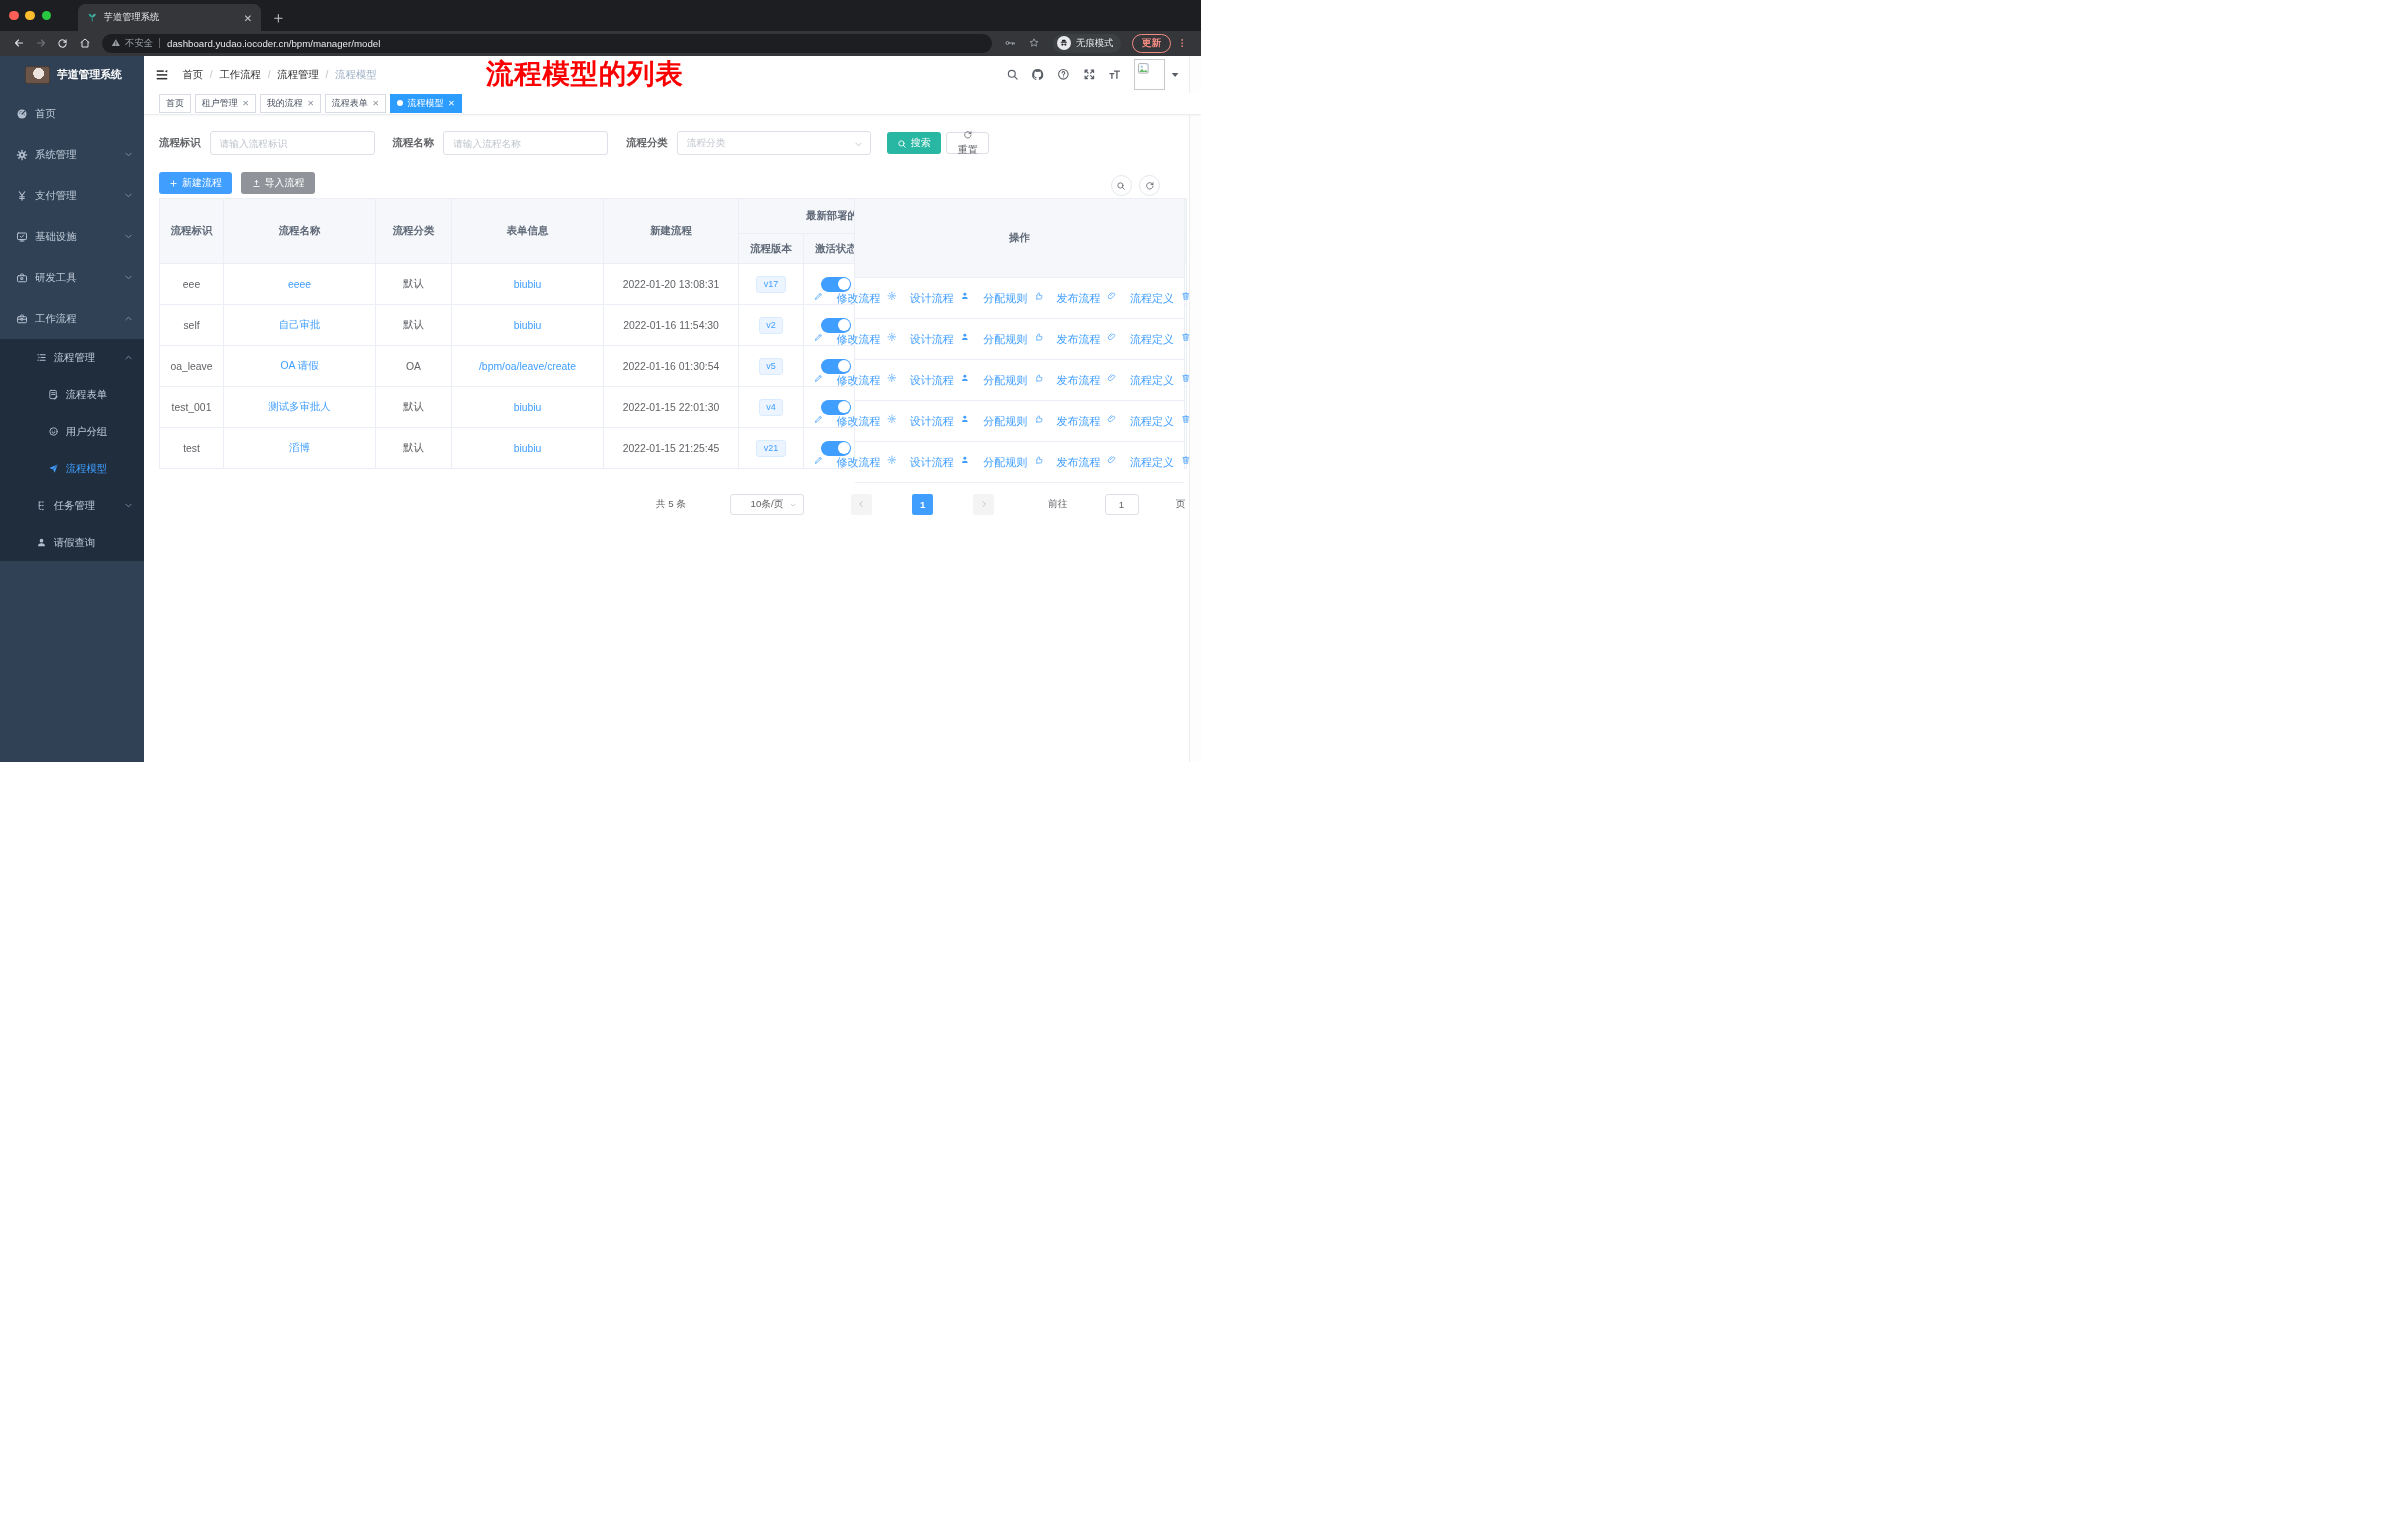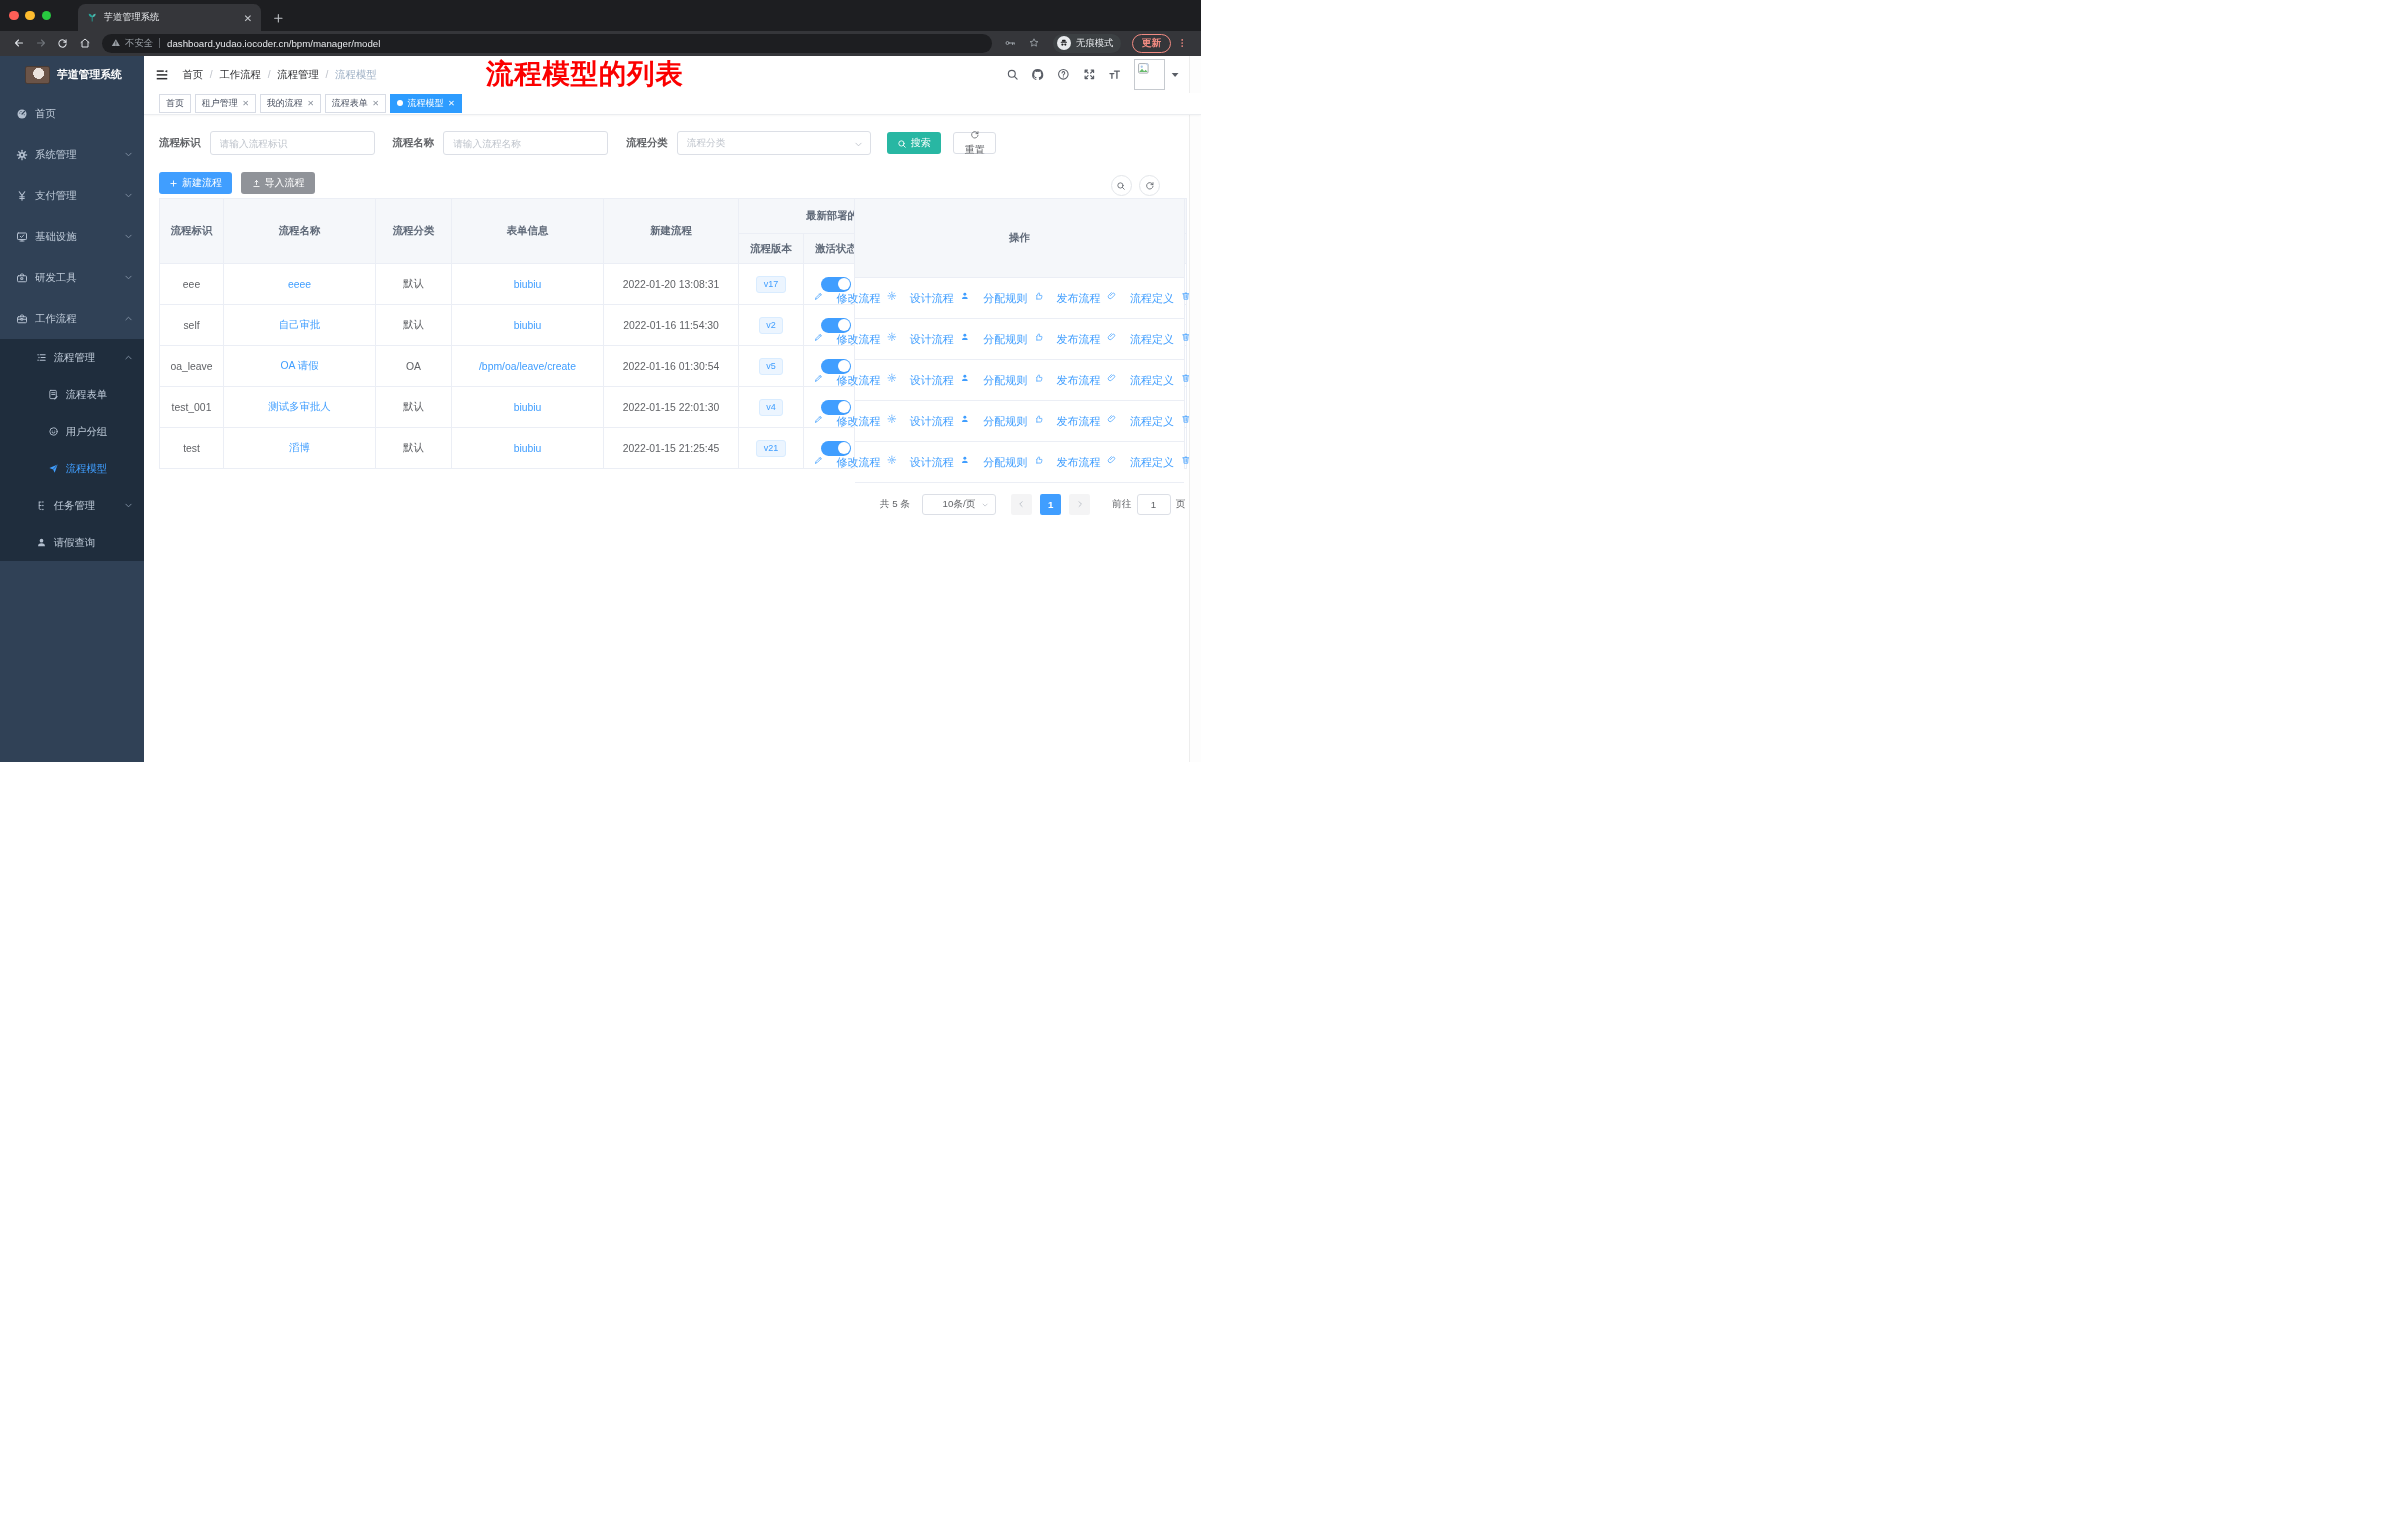--- a/index.html
+++ b/index.html
@@ -76,21 +76,21 @@
 
   
   .content { position:relative; height:647px; background:#fff; }
   .filter-row { display:flex; align-items:center; padding:16.4px 0 0 15px; }
   .f-label { font-weight:700; color:#606266; margin-right:9px; white-space:nowrap; }
   .f-input { width:165px; height:24px; border:0.7px solid #dcdfe6; border-radius:3px; padding:0 9px; font-size:9.7px; color:#606266; outline:none; margin-right:18px; font-family:inherit; }
   .f-input::placeholder { color:#bfc4cc; }
   .f-select { width:194px; height:24px; border:0.7px solid #dcdfe6; border-radius:3px; padding:0 19.4px 0 9px; display:flex; align-items:center; color:#bfc4cc; font-size:9.7px; position:relative; margin-right:16.4px; cursor:pointer; background:#fff; }
   .f-select .sel-caret { position:absolute; right:6.7px; top:7.4px; color:#c0c4cc; }
   .btn { height:22px; border-radius:3px; border:none; display:inline-flex; align-items:center; justify-content:center; gap:3.7px; font-size:10px; padding:0 10.4px; cursor:pointer; font-family:inherit; white-space:nowrap; }
-  .btn-search { background:#28b7a3; color:#fff; margin-right:12px; }
+  .btn-search { background:#28b7a3; color:#fff; margin-right:5px; }
   .btn-reset { background:#fff; color:#606266; border:0.7px solid #dcdfe6;flex-direction:column; }
   .actions-row { display:flex; gap:9px; margin:17px 0 0 15px; }
   .btn-create { background:#409eff; color:#fff; }
   .btn-import { background:#909399; color:#fff; }
   .round-tools { position:absolute; top:60px; right:41px; display:flex; gap:7.4px; }
   .round-btn { width:21px; height:21px; border-radius:50%; border:0.7px solid #e3e6ea; background:#fff; display:flex; align-items:center; justify-content:center; color:#5a5e66; cursor:pointer; }
 
   
   .tbl-wrap { position:relative; width:1027px; margin:3.7px 0 0 15px; }
   table.grid { width:1027px; table-layout:fixed; border-collapse:collapse; }
@@ -107,21 +107,21 @@
   .switch::after { content:""; position:absolute; right:1.5px; top:1.5px; width:12px; height:12px; border-radius:50%; background:#fff; }
 
   
   .op-col { position:absolute; top:0; bottom:0; left:695px; width:331px; background:#fff; border-left:0.7px solid #ebeef5; border-right:0.7px solid #ebeef5; }
   .op-head { height:80px; background:#f5f7fa; border-top:0.7px solid #ebeef5; border-bottom:0.7px solid #ebeef5; display:flex; align-items:center; justify-content:center; font-weight:700; color:#5e6877; }
   .op-row { height:41px; border-bottom:0.7px solid #ebeef5; display:flex; align-items:center; justify-content:center; gap:6.7px; }
   .op-link { display:inline-flex; gap:13px; color:#409eff; font-size:11px; text-decoration:none; cursor:pointer; white-space:nowrap; }
   .op-link .ic { display:flex; }
 
   
-  .pager { display:flex; align-items:center; justify-content:flex-end; margin:25px 15.6px 0 0; font-size:9.7px; color:#606266; }
+  .pager { display:flex; align-items:center; justify-content:flex-end; margin:25px 15.6px 0 0; font-size:9.7px; color:#606266;gap:32px; }
   .pg-total { margin-right:12px; }
   .pg-size { width:74px; height:21px; border:0.7px solid #dcdfe6; border-radius:3px; position:relative; display:flex; align-items:center; justify-content:center; margin-right:15px; cursor:pointer; color:#606266; }
   .pg-size .sel-caret { position:absolute; right:6px; top:6px; color:#c0c4cc; }
   .pg-btn { width:21px; height:21px; background:#f4f4f5; border-radius:2.2px; display:flex; align-items:center; justify-content:center; color:#b7bcc4; cursor:pointer; }
   .pg-cur { width:21px; height:21px; background:#409eff; border-radius:2.2px; color:#fff; display:flex; align-items:center; justify-content:center; font-weight:700; margin:0 8.2px; cursor:pointer; }
   .pg-goto { margin-left:21.6px; }
   .pg-input { width:34px; height:21px; border:0.7px solid #dcdfe6; border-radius:3px; text-align:center; margin:0 5.2px; font-size:9.7px; color:#606266; outline:none; font-family:inherit; }
 
   
   .scroll-strip { position:absolute; right:0; top:0; width:12px; height:706px; background:#fdfdfd; border-left:0.7px solid #ededed; }

